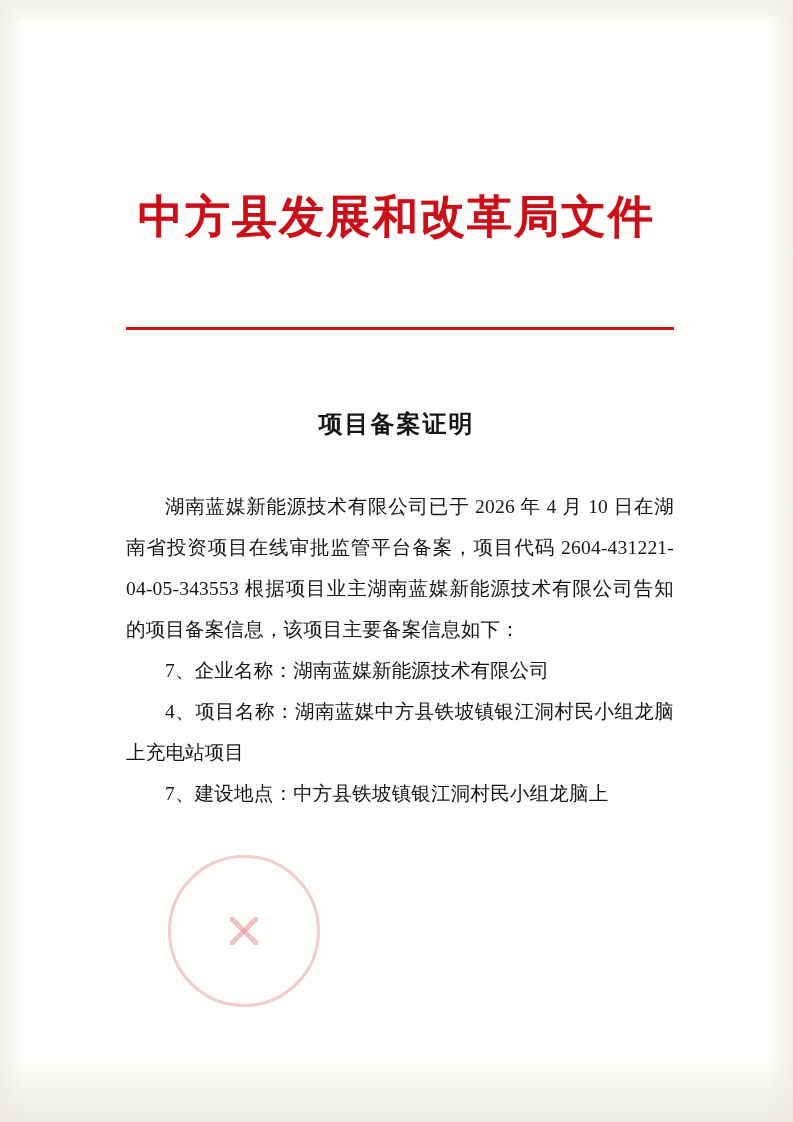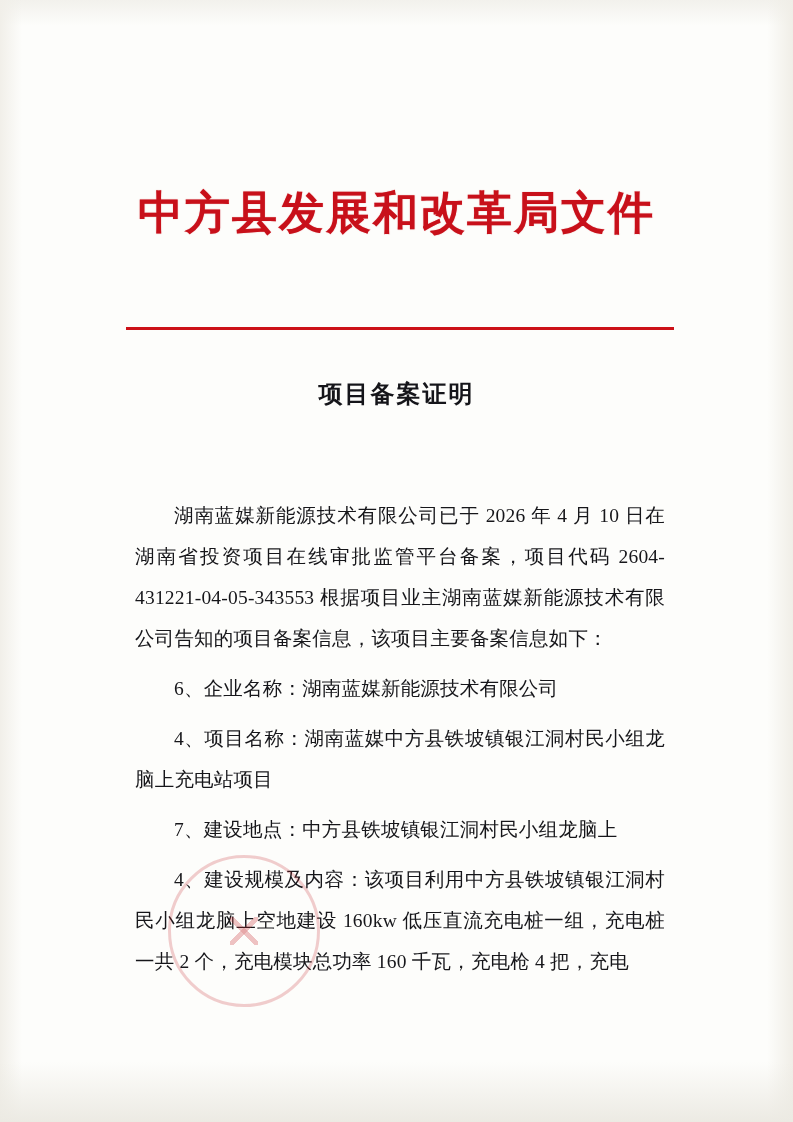--- a/index.html
+++ b/index.html
@@ -55,42 +55,42 @@
     height: 1122px;
   }
 
   .doc-title {
     position: absolute;
     left: 0;
     right: 0;
     top: 190px;
     text-align: center;
     color: #c8101a;
-    font-family: Liberation Mono, monospace;
+    font-family: Liberation Sans, sans-serif;
     font-weight: bold;
     font-size: 45px;
     letter-spacing: 2px;
     line-height: 1.2;
     text-shadow: 0 0 1px rgba(200,16,26,0.5);
   }
 
   .red-rule {
     position: absolute;
     left: 126px;
     width: 548px;
     top: 327px;
     height: 3px;
     background: #cc1118;
   }
 
   .cert-title {
     position: absolute;
     left: 0;
     right: 0;
-    top: 378px;
+    top: 408px;
     text-align: center;
     font-family: "Liberation Serif", "DejaVu Serif", serif;
     font-weight: bold;
     font-size: 24px;
     color: #15151a;
     letter-spacing: 2px;
   }
 
   .body-block {
     position: absolute;
@@ -98,21 +98,21 @@
     width: 548px;
     top: 486px;
     color: #16161a;
     font-size: 19.5px;
     line-height: 41px;
     font-family: "Liberation Serif", "DejaVu Serif", serif;
     letter-spacing: 0.2px;
   }
 
   .para {
-    margin: 9px;
+    margin: 0;
     text-align: justify;
     text-justify: inter-ideograph;
   }
   .para.indent {
     text-indent: 2em;
   }
 
   .seal {
     position: absolute;
     left: 168px;
@@ -150,21 +150,20 @@
   <div class="content">
 
     <div class="doc-title">中方县发展和改革局文件</div>
 
     <div class="red-rule"></div>
 
     <div class="cert-title">项目备案证明</div>
 
     <div class="body-block">
       <p class="para indent">湖南蓝媒新能源技术有限公司已于 2026 年 4 月 10 日在湖南省投资项目在线审批监管平台备案，项目代码 2604-431221-04-05-343553 根据项目业主湖南蓝媒新能源技术有限公司告知的项目备案信息，该项目主要备案信息如下：</p>
-      <p class="para indent">6、企业名称：湖南蓝媒新能源技术有限公司</p>
+      <p class="para indent">7、企业名称：湖南蓝媒新能源技术有限公司</p>
       <p class="para indent">4、项目名称：湖南蓝媒中方县铁坡镇银江洞村民小组龙脑上充电站项目</p>
       <p class="para indent">7、建设地点：中方县铁坡镇银江洞村民小组龙脑上</p>
-      <p class="para indent">4、建设规模及内容：该项目利用中方县铁坡镇银江洞村民小组龙脑上空地建设 160kw 低压直流充电桩一组，充电桩一共 2 个，充电模块总功率 160 千瓦，充电枪 4 把，充电</p>
     </div>
 
     <div class="seal"></div>
   </div>
 </div>
 
 </body></html>

